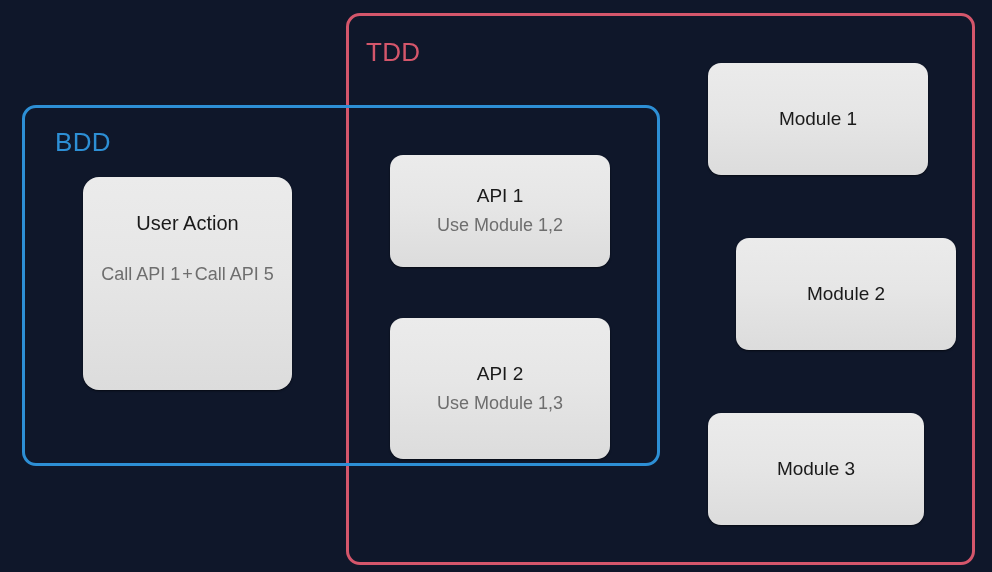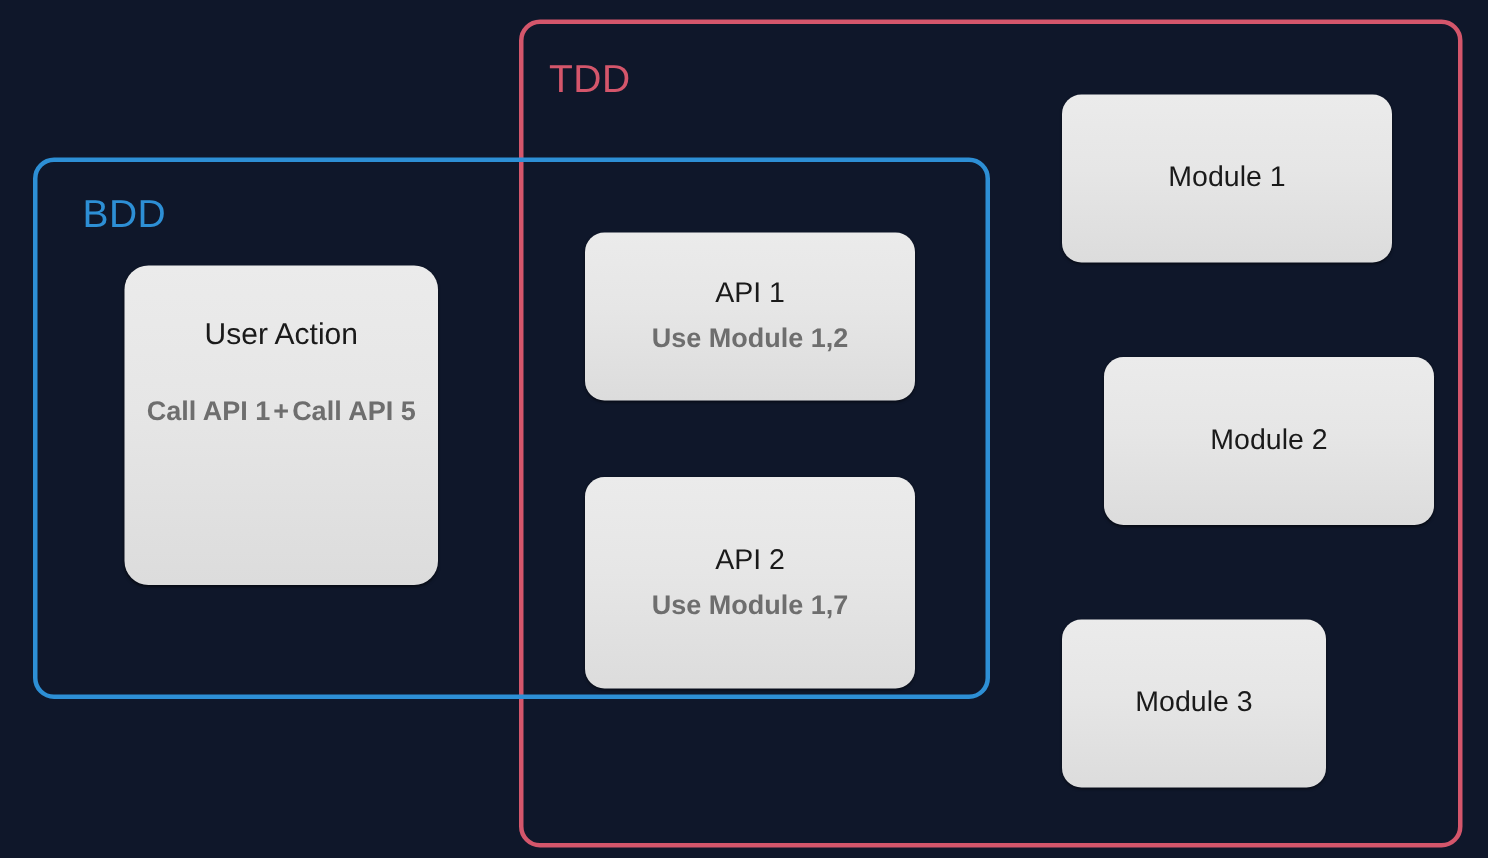--- a/index.html
+++ b/index.html
@@ -87,21 +87,20 @@
     font-size: 19px;
     color: #1a1a1a;
     line-height: 1.25;
     white-space: nowrap;
   }
   .node-sub {
     font-size: 18px;
     color: #6e6e6e;
     line-height: 1.35;
     white-space: nowrap;
-    font-weight: bold;
   }
 
   
   #user-action-box {
     left: 83px;
     top: 177px;
     width: 209px;
     height: 213px;
     border-radius: 16px;
     justify-content: flex-start;
@@ -117,21 +116,21 @@
   }
 
   
   #api-1-box { left: 390px; top: 155px; width: 220px; height: 112px; text-align: right; }
   #api-2-box { left: 390px; top: 318px; width: 220px; height: 141px; }
   .api-sub { margin-top: 5px; }
 
   
   #module-1-box { left: 708px; top: 63px;  width: 220px; height: 112px; }
   #module-2-box { left: 736px; top: 238px; width: 220px; height: 112px; }
-  #module-3-box { left: 708px; top: 413px; width: 176px; height: 112px; }
+  #module-3-box { left: 708px; top: 413px; width: 216px; height: 112px; }
   .module-label { font-size: 19px; color: #1a1a1a; }
 </style>
 </head>
 <body>
 
 <div id="canvas">
 
   <div class="group-rect" id="tdd-rect"></div>
 
   <div class="group-rect" id="bdd-rect"></div>
@@ -149,21 +148,21 @@
     </div>
   </div>
 
   <div class="node" id="api-1-box">
     <div class="node-title">API 1</div>
     <div class="node-sub api-sub">Use Module 1,2</div>
   </div>
 
   <div class="node" id="api-2-box">
     <div class="node-title">API 2</div>
-    <div class="node-sub api-sub">Use Module 1,7</div>
+    <div class="node-sub api-sub">Use Module 1,3</div>
   </div>
 
   <div class="node" id="module-1-box">
     <div class="module-label">Module 1</div>
   </div>
 
   <div class="node" id="module-2-box">
     <div class="module-label">Module 2</div>
   </div>
 

